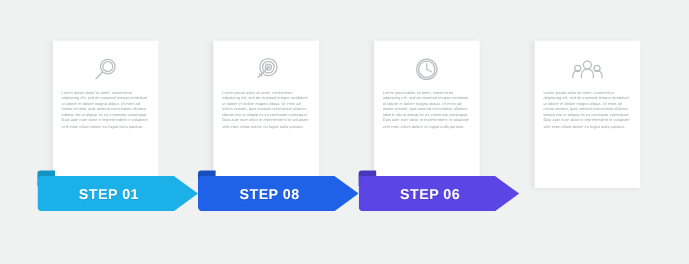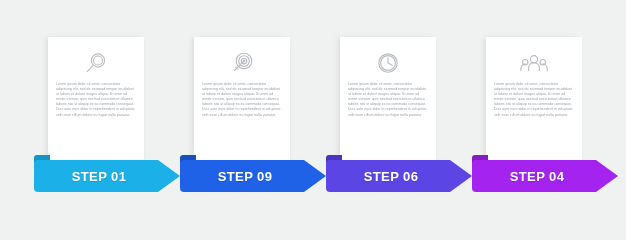--- a/index.html
+++ b/index.html
@@ -157,21 +157,21 @@
           <circle class="icon-stroke" cx="15" cy="11" r="0.9"></circle>
           <line class="icon-stroke" x1="14.4" y1="11.6" x2="7.6" y2="18.4"></line>
           <path class="icon-stroke" d="M7.6 18.4 L5.6 20.4 M7.0 17.0 L7.6 18.4 L9.0 19.0"></path>
         </svg>
       </div>
       <div class="card-text">Lorem ipsum dolor sit amet, consectetur adipiscing elit, sed do eiusmod tempor incididunt ut labore et dolore magna aliqua. Ut enim ad minim veniam, quis nostrud exercitation ullamco laboris nisi ut aliquip ex ea commodo consequat. Duis aute irure dolor in reprehenderit in voluptate velit esse cillum dolore eu fugiat nulla pariatur.</div>
     </div>
     <div class="banner-wrap">
       <div class="banner-fold" style="background: rgb(24, 79, 190);"></div>
       <div class="banner" style="background: rgb(31, 98, 232);">
-        <span class="banner-label">STEP 09</span>
+        <span class="banner-label">STEP 08</span>
       </div>
     </div>
   </div>
 
   <div class="step-block s3">
     <div class="card">
       <div class="card-icon">
         <svg width="26" height="26" viewBox="0 0 26 26">
           <circle class="icon-stroke" cx="13" cy="13" r="9.2"></circle>
           <circle class="icon-stroke" cx="13" cy="13" r="7.4"></circle>
@@ -195,21 +195,15 @@
           <circle class="icon-stroke" cx="15" cy="9.2" r="3.6"></circle>
           <path class="icon-stroke" d="M9.6 20.6 v-2.6 a5.4 5.4 0 0 1 10.8 0 v2.6"></path>
           <circle class="icon-stroke" cx="6.2" cy="12.2" r="2.7"></circle>
           <path class="icon-stroke" d="M1.8 20.6 v-2.2 a4.4 4.4 0 0 1 5.6 -4.2"></path>
           <circle class="icon-stroke" cx="23.8" cy="12.2" r="2.7"></circle>
           <path class="icon-stroke" d="M28.2 20.6 v-2.2 a4.4 4.4 0 0 0 -5.6 -4.2"></path>
         </svg>
       </div>
       <div class="card-text">Lorem ipsum dolor sit amet, consectetur adipiscing elit, sed do eiusmod tempor incididunt ut labore et dolore magna aliqua. Ut enim ad minim veniam, quis nostrud exercitation ullamco laboris nisi ut aliquip ex ea commodo consequat. Duis aute irure dolor in reprehenderit in voluptate velit esse cillum dolore eu fugiat nulla pariatur.</div>
     </div>
-    <div class="banner-wrap">
-      <div class="banner-fold" style="background: rgb(132, 28, 194);"></div>
-      <div class="banner" style="background: rgb(164, 35, 239);">
-        <span class="banner-label">STEP 04</span>
-      </div>
-    </div>
   </div>
 
 </div>
 
 </body></html>

